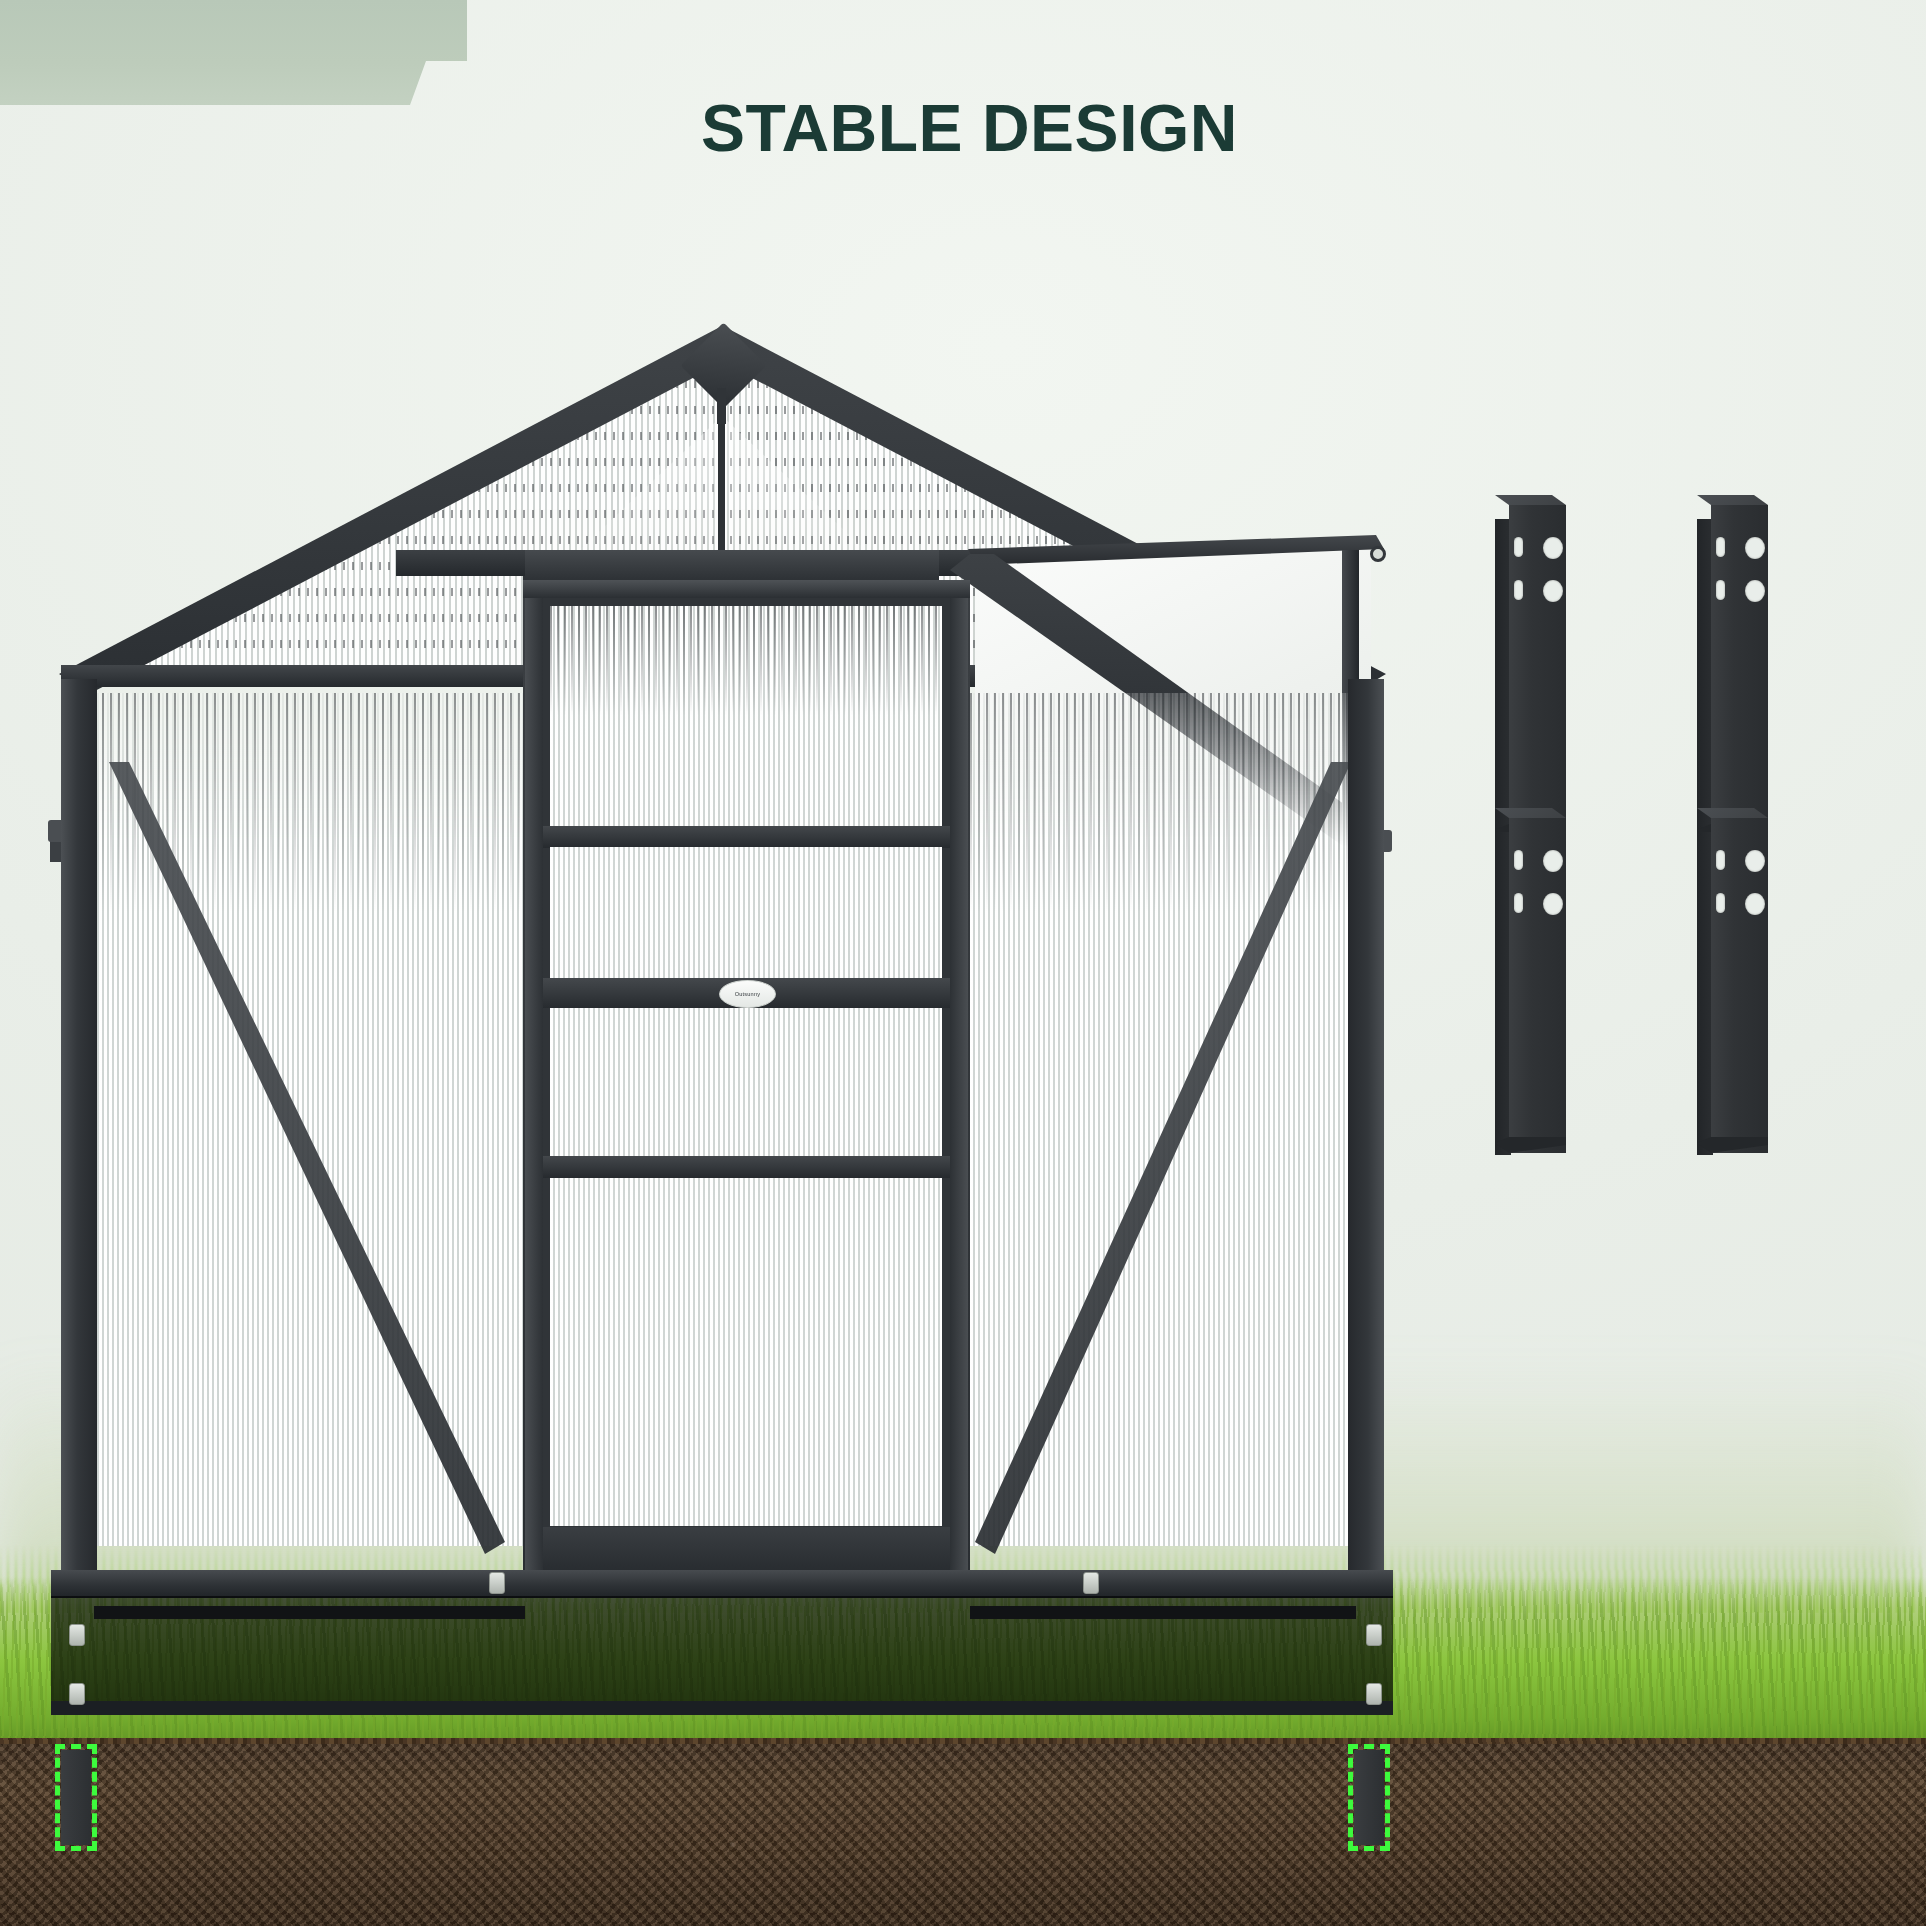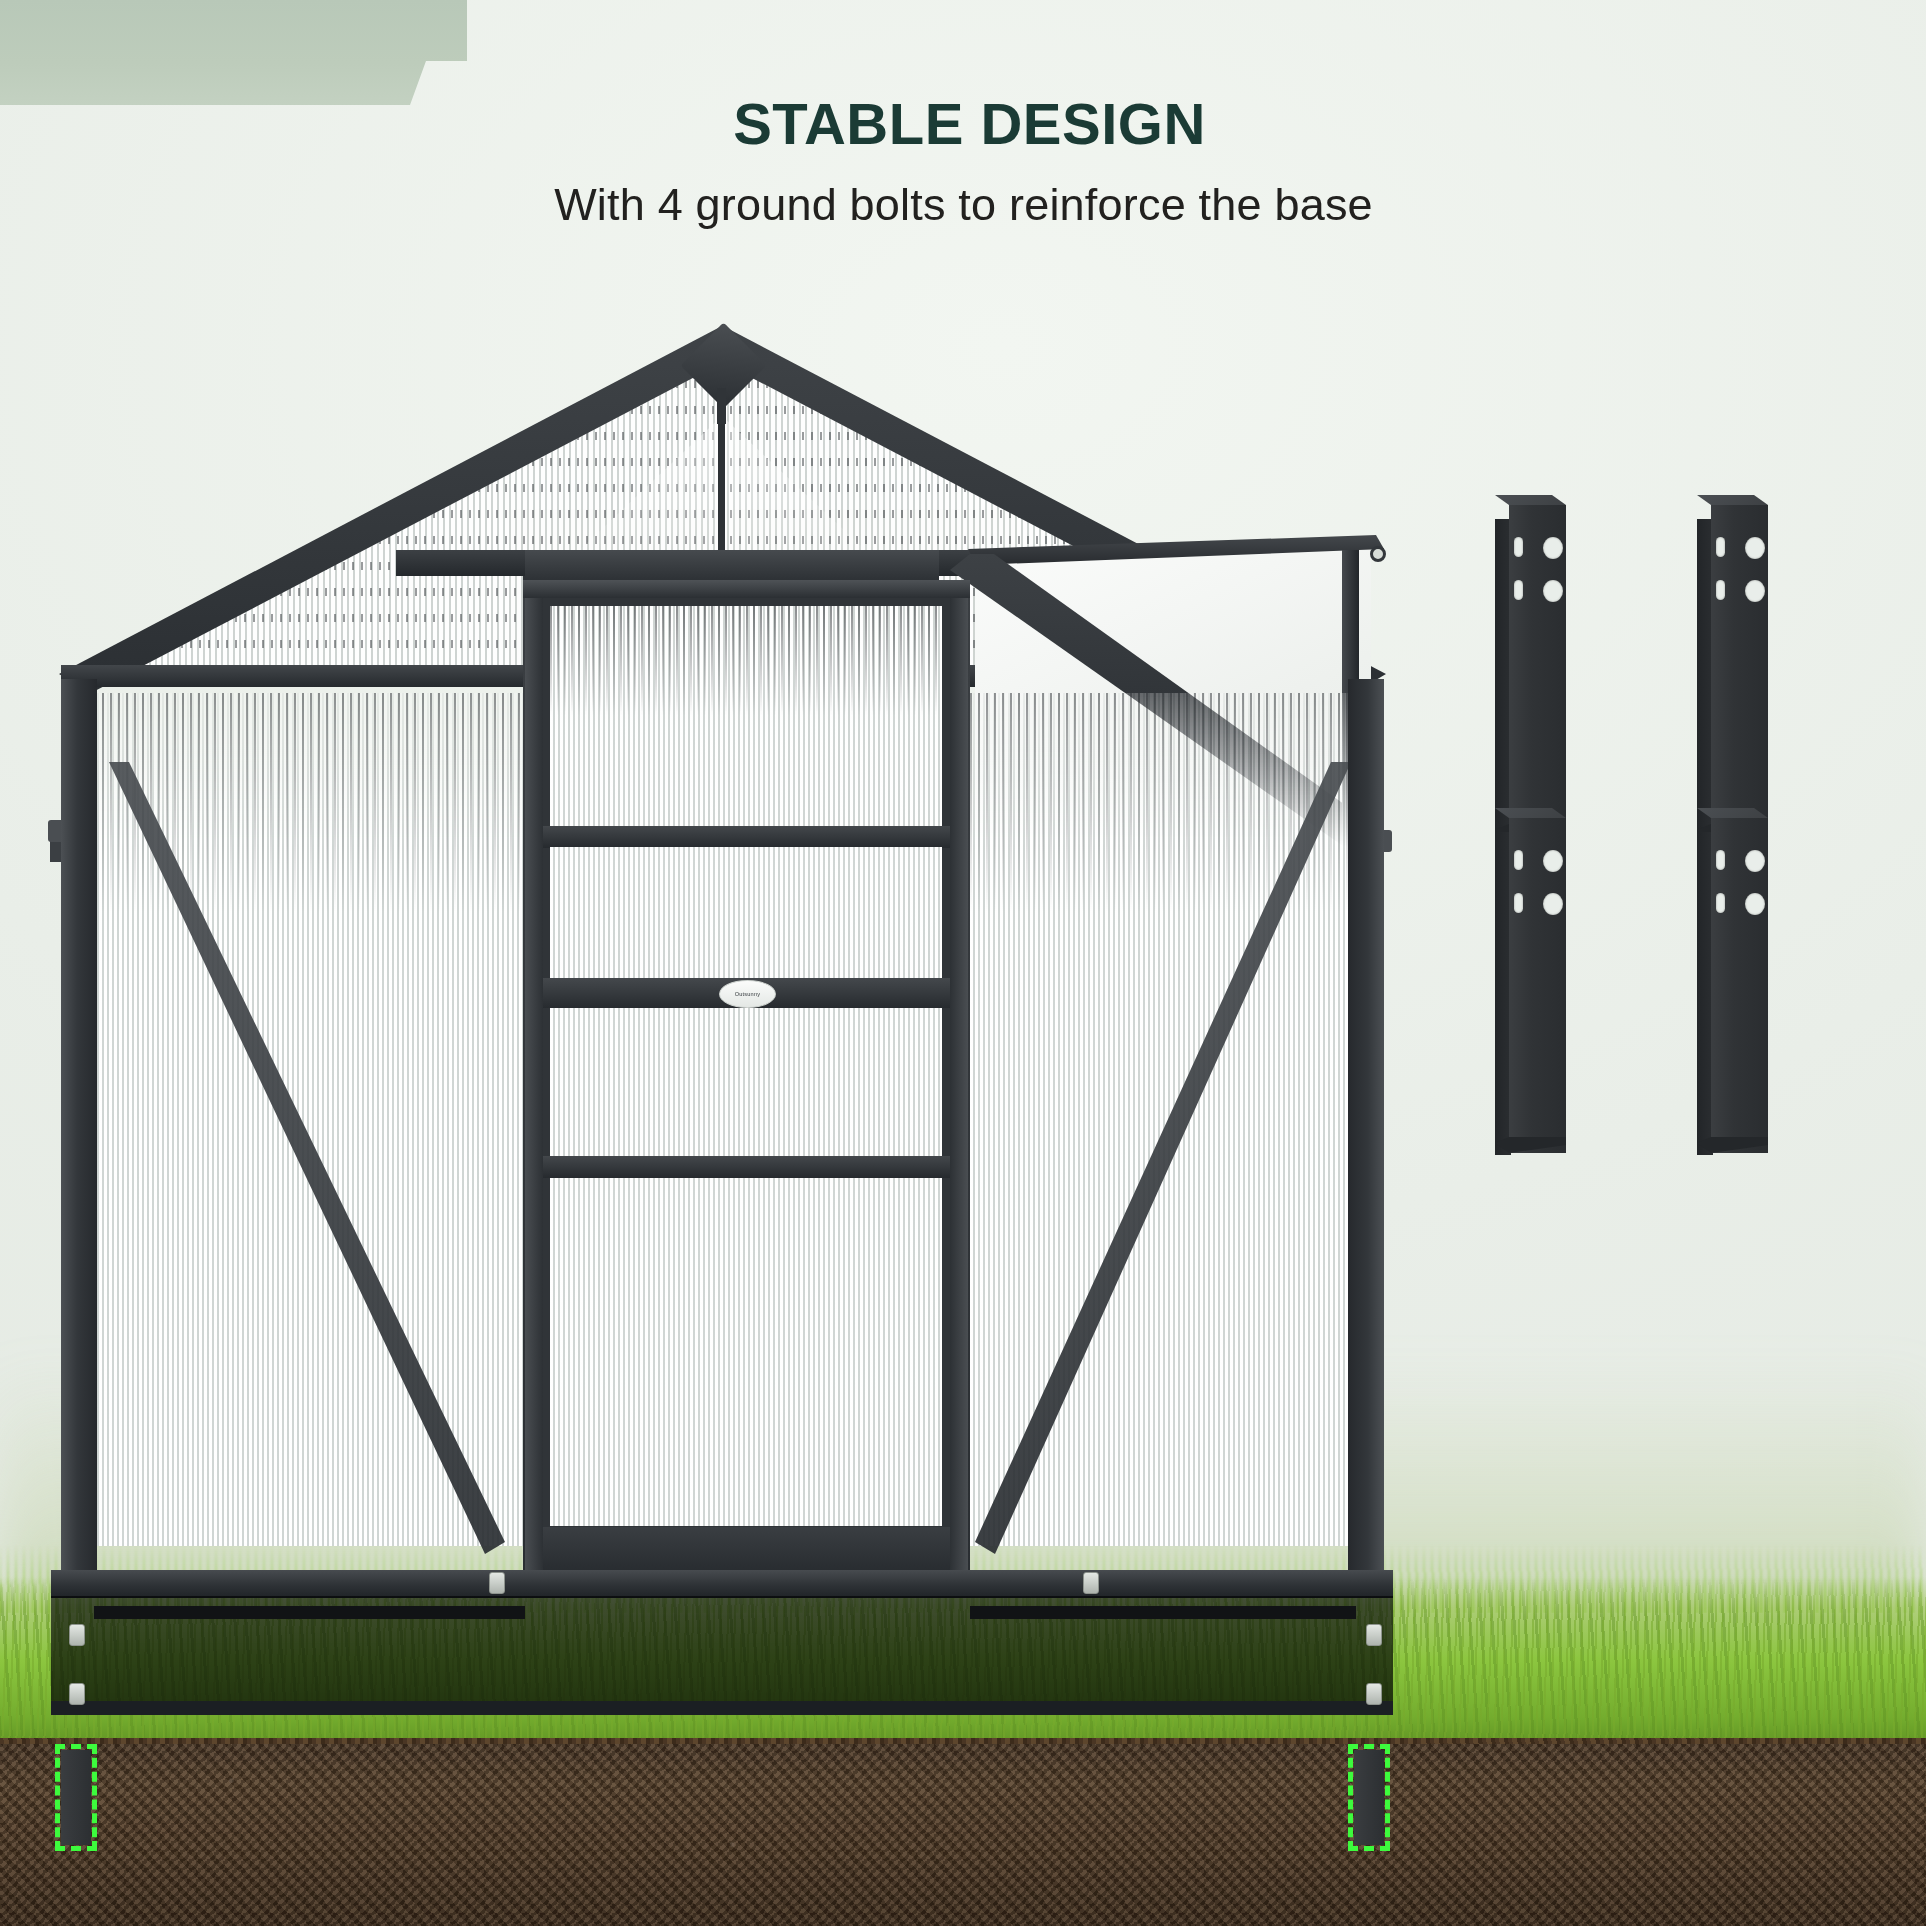--- a/index.html
+++ b/index.html
@@ -36,21 +36,21 @@
   
   .corner-banner {
     position:absolute; left:0; top:0; width:467px; height:105px;
     background:linear-gradient(to bottom,#b8c8b8 0%,#bdccbb 60%,#c3d1c1 100%);
     clip-path:polygon(0 0, 467px 0, 467px 61px, 426px 61px, 410px 105px, 0 105px);
   }
 
   
   .headings { position:absolute; left:0; right:0; top:95px; text-align:center; }
   .title {
-    font-size:58px; font-weight:bold; letter-spacing:0.5px;
+    font-size:66px; font-weight:bold; letter-spacing:0.5px;
     color:#1b3b35; line-height:1.0;
     font-family:"Liberation Sans", sans-serif;
     margin-left:12px;
   }
   .subtitle {
     margin-top:26px;
     font-size:45px; font-weight:400; color:#22211f;
     letter-spacing:0.2px;
   }
 
@@ -191,21 +191,20 @@
 <body>
 
 <div id="stage">
 
   <div class="bg-base"></div>
   <div class="bg-blur-green"></div>
   <div class="corner-banner"></div>
 
   <div class="headings">
     <div class="title">STABLE DESIGN</div>
-    <div class="subtitle">With 4 ground bolts to reinforce the base</div>
   </div>
 
   <div class="grass-top-fuzz"></div>
   <div class="grass-band"></div>
   <div class="grass-blades"></div>
   <div class="soil-top-edge"></div>
   <div class="soil"></div>
 
   <div id="greenhouse">
 

